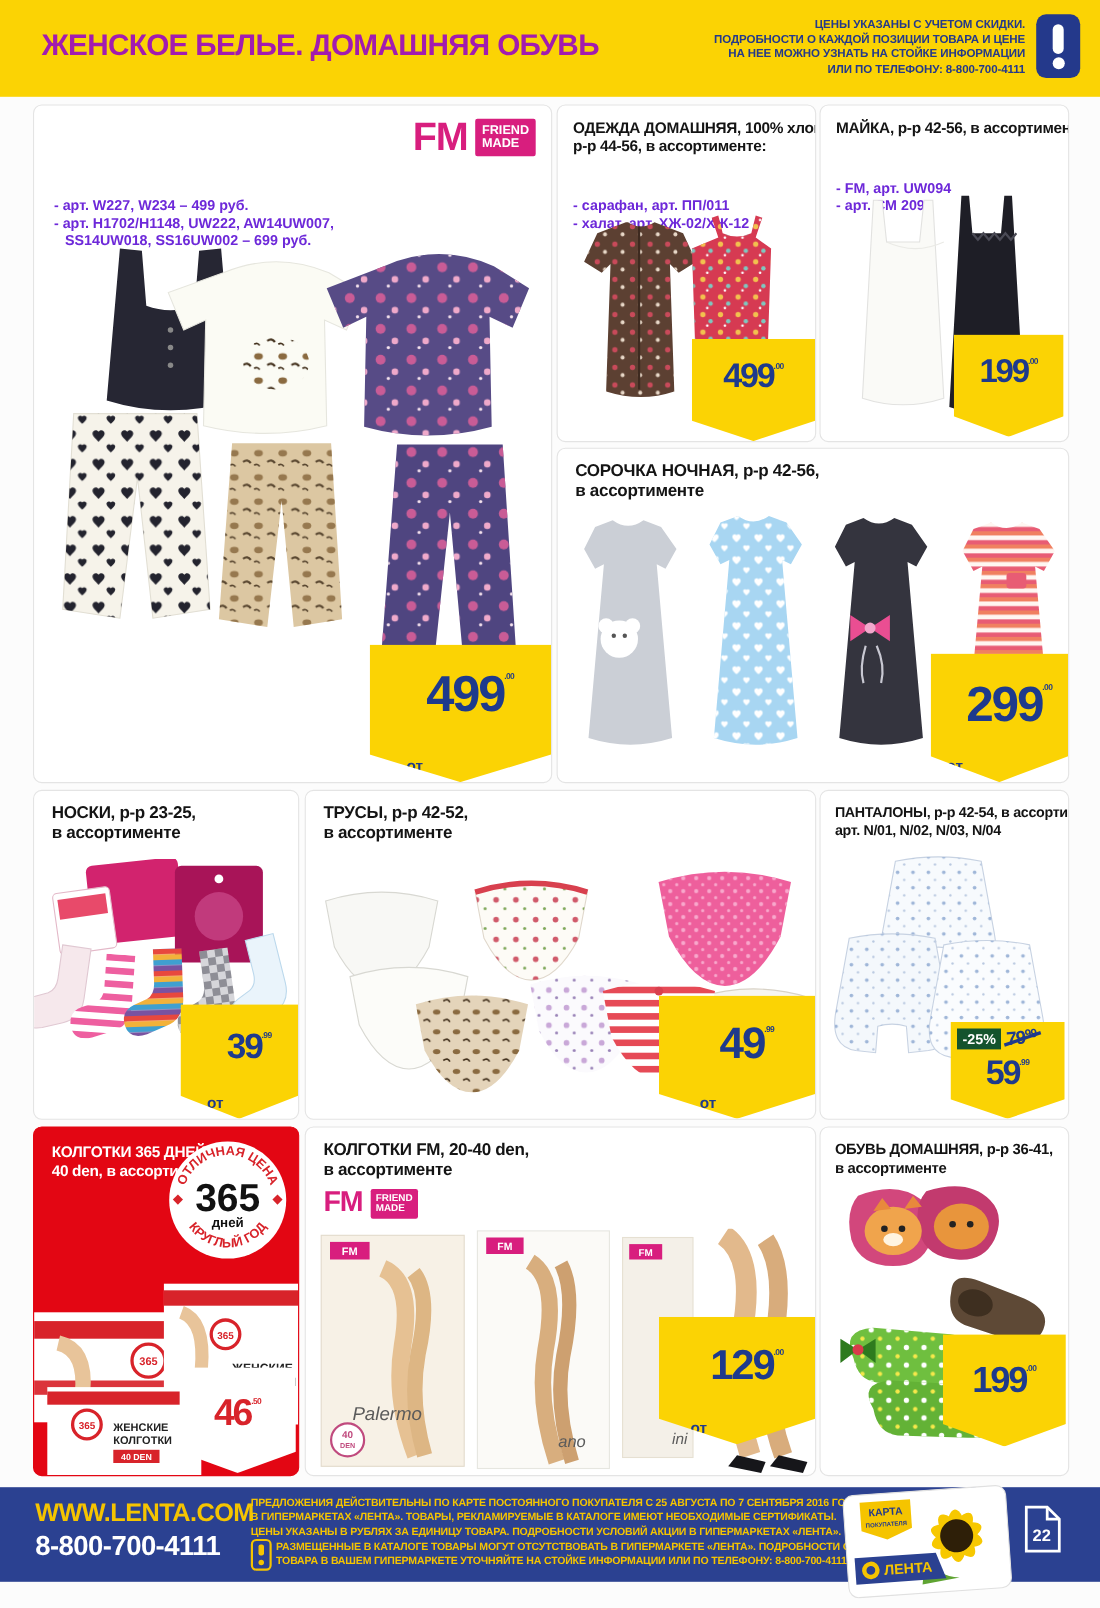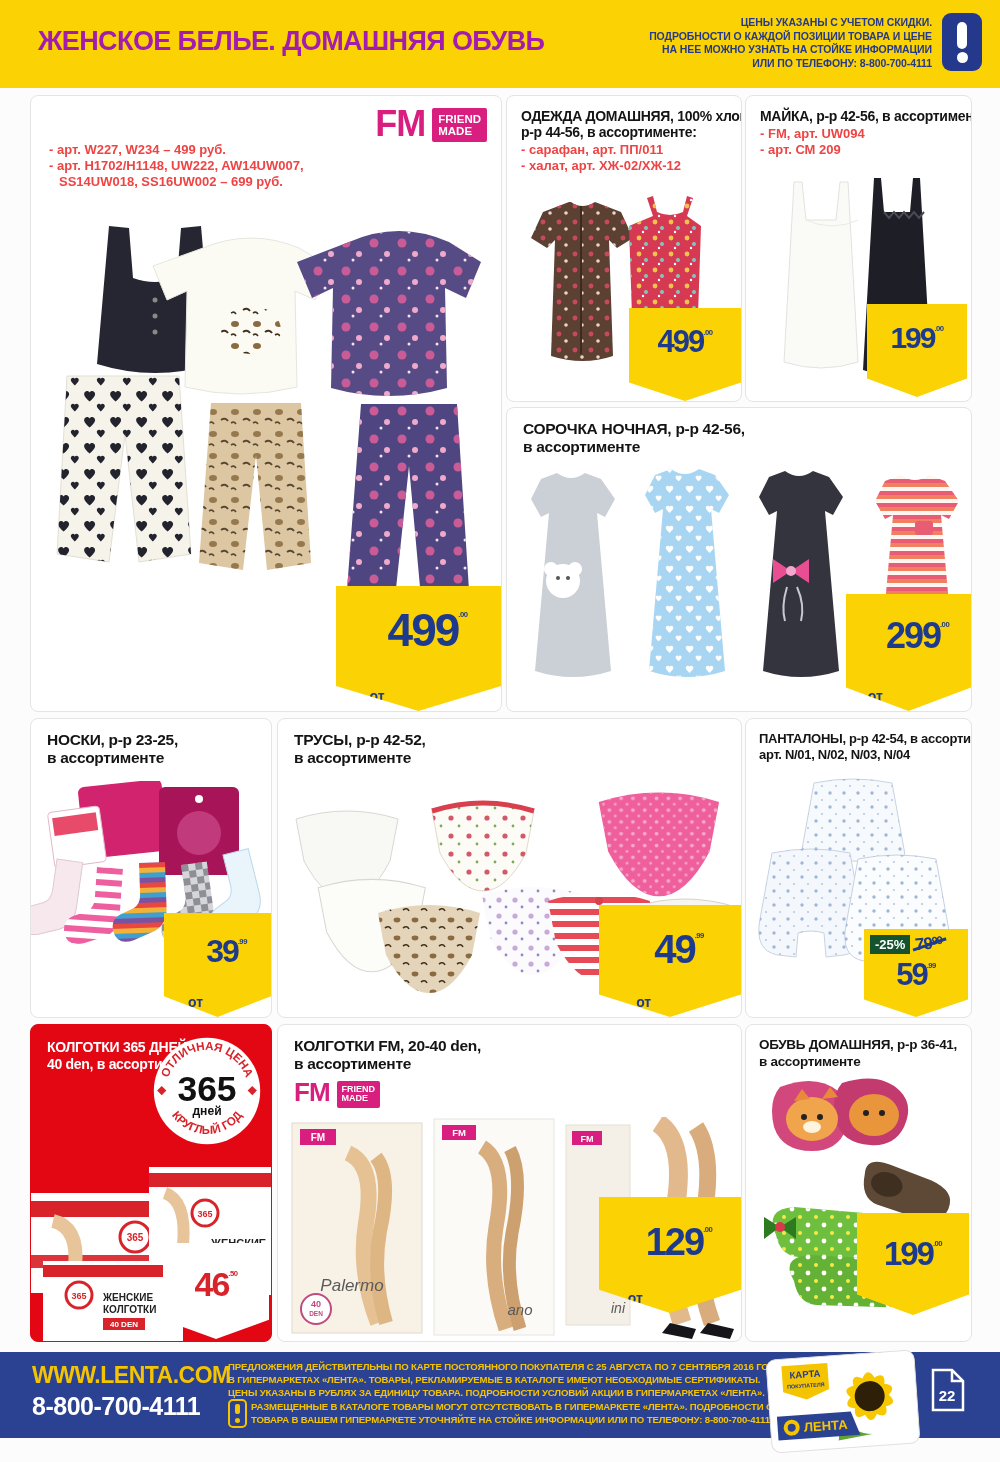--- a/index.html
+++ b/index.html
@@ -12,21 +12,21 @@
   .notice{position:absolute;right:68px;top:16px;text-align:right;color:#24398B;
        font-size:10.5px;font-weight:bold;line-height:13.5px;letter-spacing:-0.1px;}
   .h-excl{position:absolute;right:18px;top:13px;width:40px;height:58px;background:#24398B;border-radius:9px;}
   .h-excl .bar{position:absolute;left:50%;top:9px;width:10px;height:27px;margin-left:-5px;background:#fff;border-radius:5px;}
   .h-excl .dot{position:absolute;left:50%;bottom:8px;width:11px;height:11px;margin-left:-5.5px;background:#fff;border-radius:50%;}
   
   .card{position:absolute;background:#fff;border:1px solid #E4E4E4;border-radius:8px;overflow:hidden;}
   .card--red{background:#E30613;border-color:#E30613;}
   .ptitle{position:absolute;font-size:15.5px;font-weight:bold;color:#141414;letter-spacing:-0.3px;white-space:nowrap;}
   .ptitle--w{color:#fff;}
-  .pdetail{font-size:13px;font-weight:bold;color:#ef4444;line-height:16px;white-space:nowrap;}
+  .pdetail{font-size:13px;font-weight:bold;color:#6d28d9;line-height:16px;white-space:nowrap;margin-top:37px;}
   
   .tag{position:absolute;background:#FBD304;clip-path:polygon(0 0,100% 0,100% 80%,50% 100%,0 80%);
        display:flex;justify-content:center;}
   .tag--white{background:#fff;}
   .price{display:flex;align-items:flex-start;color:#1E3A8C;font-weight:bold;}
   .price--red{color:#D8232A;}
   .pfx{font-size:14px;align-self:flex-end;margin:0 3px 7px 0;}
   .rub{line-height:0.9;letter-spacing:-2px;}
   .kop{font-size:0.48em;line-height:1;margin-top:0.08em;letter-spacing:-0.5px;}
   .disc-row{position:absolute;top:5px;left:6px;right:4px;display:flex;align-items:center;gap:5px;}
@@ -218,21 +218,21 @@
       <path d="M48,120q-6,20 -2,34M58,120q8,18 4,34" stroke="#C8C8D2" stroke-width="2" fill="none"></path>
     </g>
     <g transform="translate(348,8)">
       <path d="M30,10 46,4q14,10 28,0l16,6 14,20 -10,18 -8,-4 14,156q-38,12 -76,0l14,-156 -8,4 -10,-18Z" fill="url(#ngS)"></path>
       <rect x="60" y="50" width="18" height="14" rx="3" fill="#E85C74"></rect>
     </g>
   </svg>
   <div class="tag" style="right:0;top:186px;width:125px;height:117px">
     <div class="price" style="margin-top:26px">
       <span class="pfx">от</span>
-      <span class="rub" style="font-size:36px">299</span>
+      <span class="rub" style="font-size:45px">299</span>
       <span class="kop">.00</span>
     </div>
   </div>
 </div>
 
 <div class="card" style="left:30px;top:718px;width:240px;height:298px">
   <div class="ptitle" style="left:16px;top:12px">НОСКИ, р-р 23-25,</div>
   <div class="ptitle" style="left:16px;top:30px">в ассортименте</div>
   <svg viewBox="0 0 240 230" style="position:absolute;left:0;top:62px;width:240px;height:230px">
     <defs>

